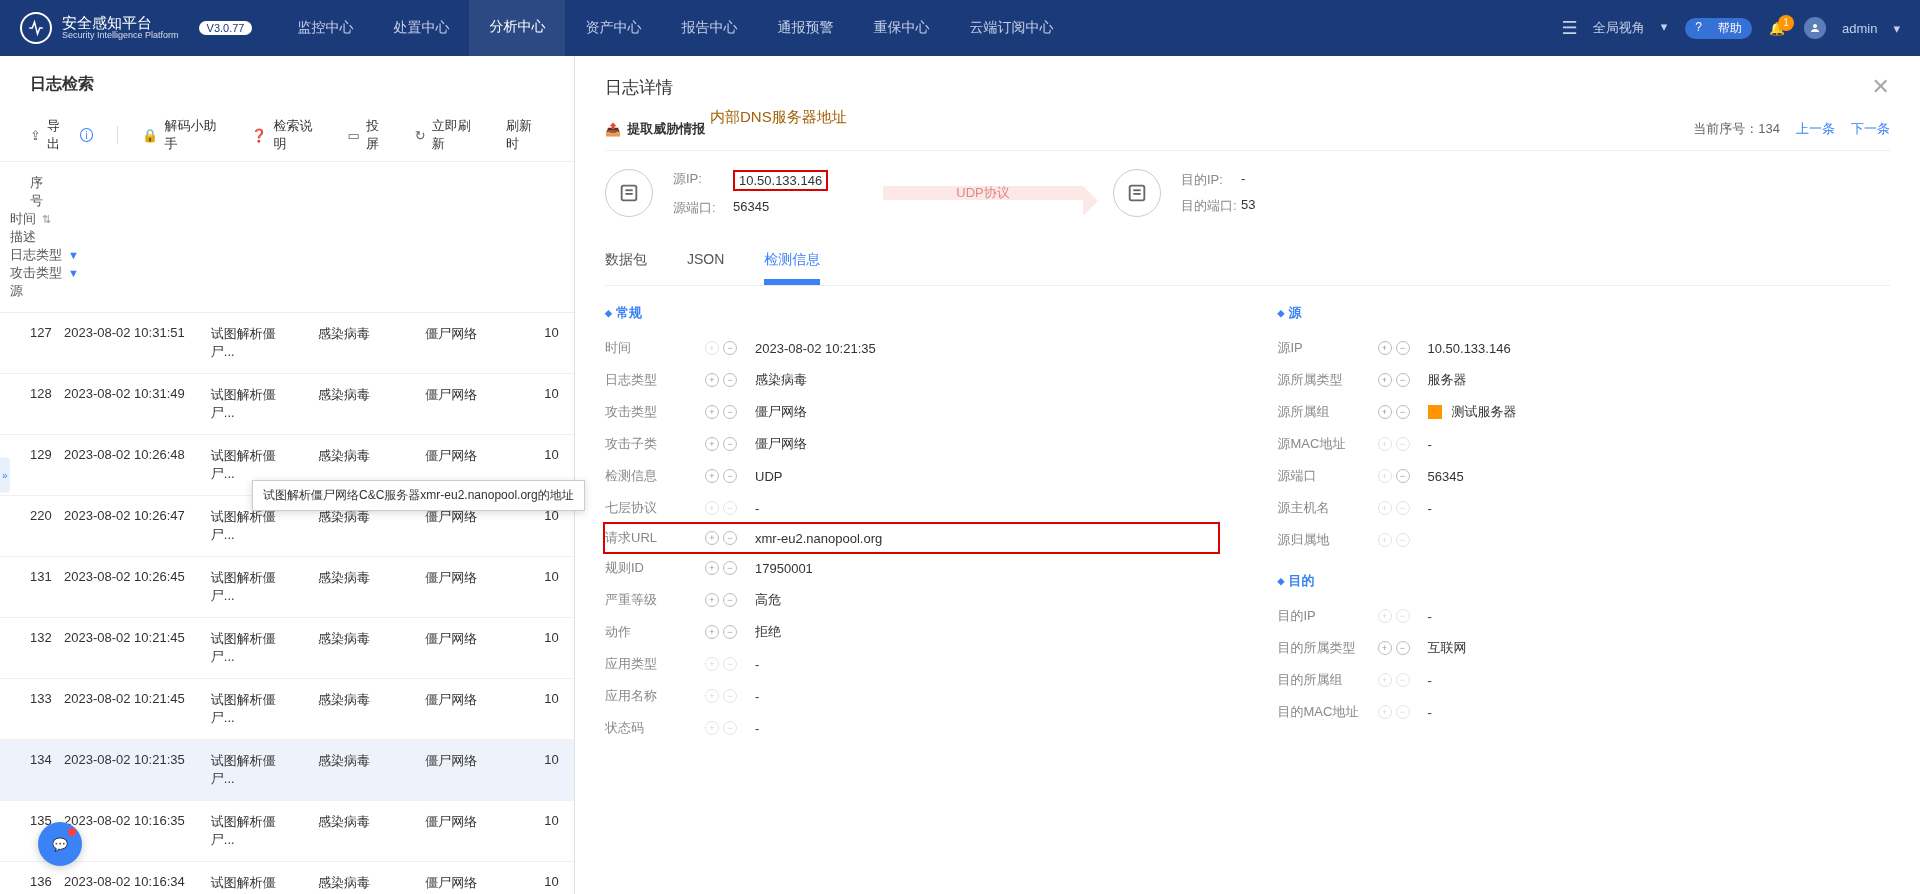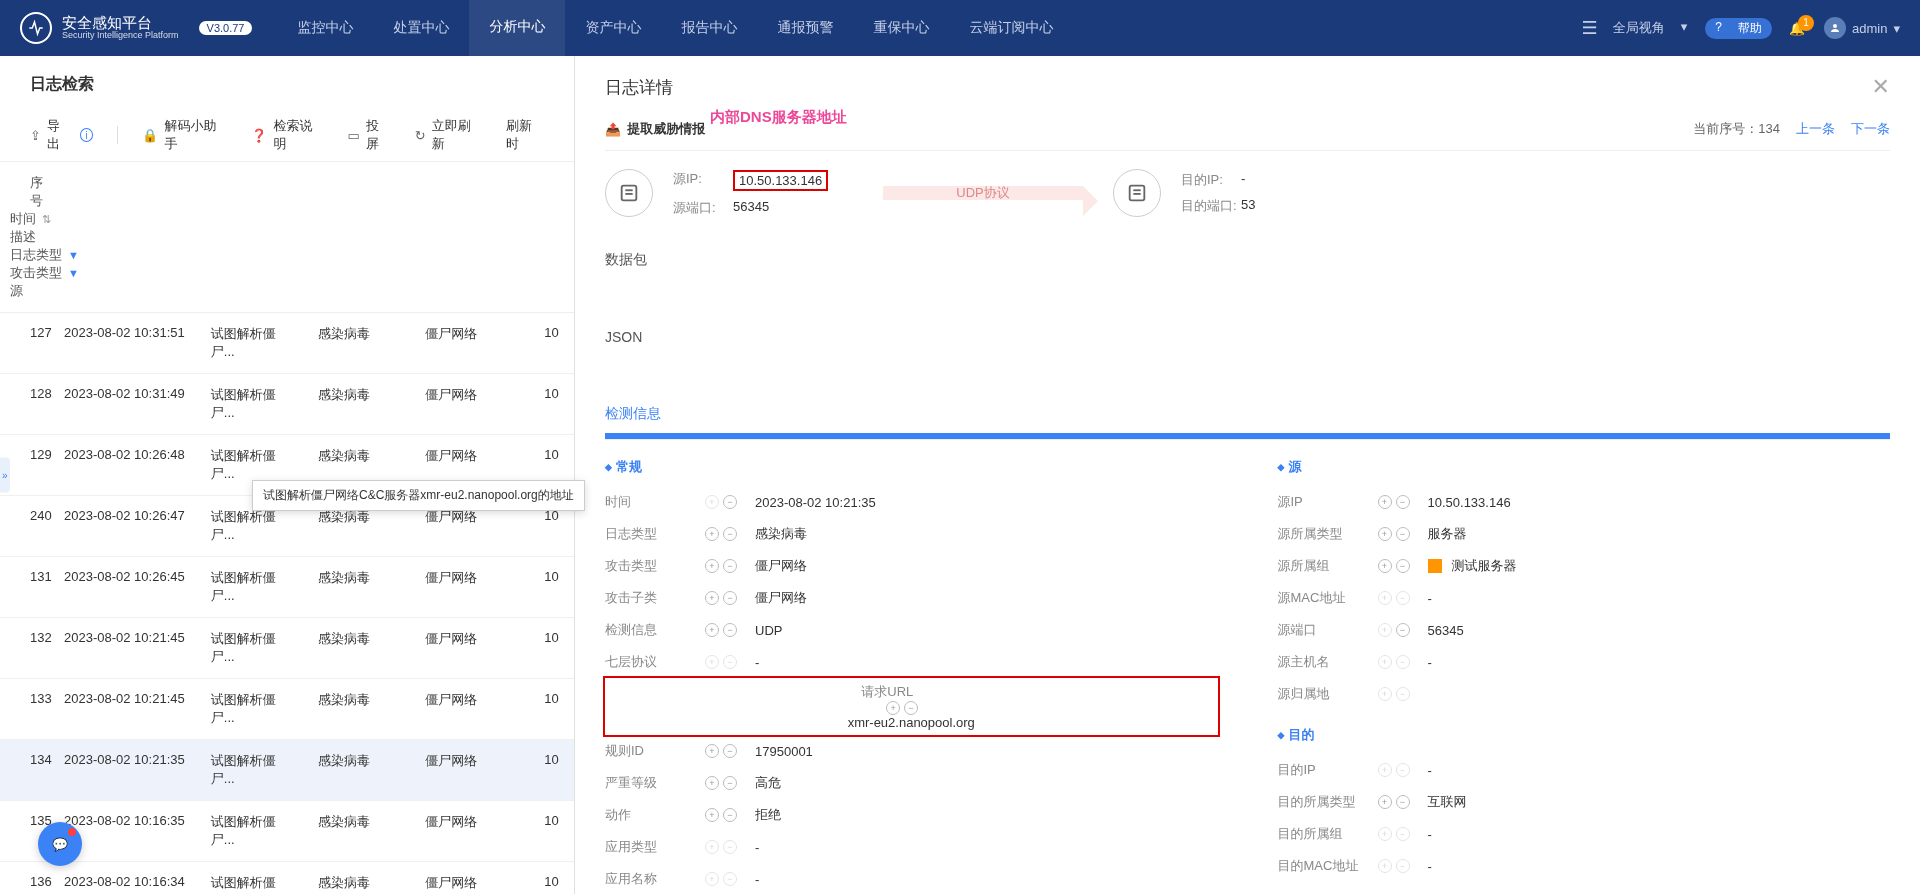--- a/index.html
+++ b/index.html
@@ -14,21 +14,21 @@
 .version-badge { background: #fff; color: #1b3a7a; border-radius: 10px; padding: 1px 8px; font-size: 11px; margin-right: 25px; }
 .nav { display: flex; gap: 0; flex: 1; }
 .nav-item { color: #c5d0e8; padding: 0 20px; height: 68px; display: flex; align-items: center; cursor: pointer; font-size: 14px; }
 .nav-item.active { color: #fff; background: rgba(255,255,255,0.08); border-bottom: 3px solid #000000; }
 .hamburger { color: #c5d0e8; font-size: 18px; cursor: pointer; padding: 0 15px; }
 .header-right { display: flex; align-items: center; gap: 18px; }
 .header-right-item { color: #c5d0e8; cursor: pointer; display: flex; align-items: flex-start; gap: 16px; }
 .help-badge { background: #3671d6; border-radius: 12px; padding: 2px 10px; font-size: 12px; color:#fff; }
 .bell { position: relative; }
 .bell-count { position: absolute; top: -6px; right: -8px; background: #ff9500; color: #fff; border-radius: 50%; width: 16px; height: 16px; font-size: 10px; display: flex; align-items: center; justify-content: center; }
-.user { display: flex; align-items: center; gap: 6px; }
+.user { display: flex; align-items: center; gap: 16px; }
 .avatar { width: 22px; height: 22px; border-radius: 50%; background: #5a7fb8; display: flex; align-items: center; justify-content: center; }
 
 .main { display: flex; height: calc(100vh - 56px); position:relative; }
 .left-panel { flex: 0 0 575px; border-right: 1px solid #e0e0e0; overflow: hidden; background:#fff; }
 .page-title { font-size: 16px; font-weight: bold; padding: 18px 30px 14px; }
 .toolbar { display: flex; align-items: center; padding: 8px 30px; border-bottom: 1px solid #eee; gap: 24px; }
 .tool-btn { display: flex; align-items: center; gap: 6px; cursor: pointer; font-size: 13px; color: #333; }
 .tool-sep { width: 1px; height: 18px; background: #ddd; }
 .tool-icon { color: #666; }
 .info-circle { display:inline-flex; width:14px;height:14px;border:1px solid #3b82f6;border-radius:50%;align-items:center;justify-content:center;color:#3b82f6;font-size:10px;margin-left:2px; }
@@ -49,49 +49,49 @@
 .table-row.selected { background: #eef3fb; }
 .expand-handle { position:absolute; left:0; top:50%; background:#e8f0fb; color:#3b82f6; font-size:10px; padding:12px 2px; border-radius:0 4px 4px 0; cursor:pointer; transform:translateY(-50%); }
 .tooltip { position: absolute; left: 252px; top: 424px; background: #fff; border: 1px solid #ccc; box-shadow: 0 2px 8px rgba(0,0,0,0.15); padding: 6px 10px; font-size: 12px; z-index: 100; }
 
 .right-panel { flex: 1; overflow-y: auto; padding: 0 30px 20px; position: relative; }
 .detail-header { display: flex; align-items: center; justify-content: space-between; padding: 18px 0 12px; }
 .detail-title { font-size: 17px; font-weight: normal; text-align: center; }
 .close-x { font-size: 22px; color: #aaa; cursor: pointer; }
 .detail-subbar { display: flex; justify-content: space-between; align-items: center; padding: 8px 0 12px; border-bottom: 1px solid #eee; }
 .extract-btn { display: flex; align-items: center; gap: 6px; cursor: pointer; font-weight: bold; }
-.annotation { color: #ec4899; font-weight: bold; font-size: 15px; position: absolute; left: 135px; top: 52px; }
+.annotation { color: #a16207; font-weight: normal; font-size: 15px; position: absolute; left: 135px; top: 52px; }
 .pager { display: flex; align-items: center; gap: 16px; }
 .pager-info { color: #666; }
 .pager-link { color: #3b82f6; cursor: pointer; }
 
 .flow-box { display: flex; align-items: center; gap: 20px; padding: 18px 0; }
 .flow-icon { width: 48px; height: 48px; border: 1px solid #ccc; border-radius: 50%; display: flex; align-items: center; justify-content: center; color: #666; }
 .flow-info { display: grid; grid-template-columns: 60px 120px; row-gap: 8px; font-size: 13px; }
 .flow-info .lbl { color: #888; }
 .flow-info .val { color: #333; }
 .red-box { border: 2px solid #d00; padding: 1px 4px; display: inline-block; }
 .arrow-box { flex: 1; background: #fde8e8; height: 14px; display: flex; align-items: center; justify-content: center; color: #d88; position: relative; margin: 0 10px; max-width:200px; }
 .arrow-box::after { content:''; position:absolute; right:-15px; top:0; border-left:15px solid #fde8e8; border-top:15px solid transparent; border-bottom:15px solid transparent; }
 
-.tabs { display: flex; gap: 40px; border-bottom: 1px solid #eee; margin-top: 6px; flex-direction: column; }
+.tabs { display: flex; gap: 40px; border-bottom: 1px solid #eee; margin-top: 6px; }
 .tab { padding: 10px 0; cursor: pointer; color: #555; font-size: 14px; }
 .tab.active { color: #3b82f6; border-bottom: 6px solid #3b82f6; }
 
 .detail-columns { display: flex; gap: 60px; padding-top: 18px; }
 .detail-col { flex: 1; }
 .section-title { color: #3b82f6; font-weight: bold; margin-bottom: 10px; display:flex; align-items:center; gap:4px; }
 .section-title::before { content:'◆'; font-size:9px; }
 .kv-row { display: flex; align-items: center; padding: 7px 0; }
 .kv-label { width: 100px; color: #888; }
 .kv-icons { width: 50px; color: #999; display:flex; gap:4px; }
 .kv-icons .ic { width:14px;height:14px;border:1px solid #bbb;border-radius:50%;display:flex;align-items:center;justify-content:center;font-size:9px;cursor:pointer; }
 .kv-icons .ic.off { opacity:0.4; }
 .kv-value { color: #333; display:flex; align-items:center; gap:6px; }
-.kv-row.highlight { border: 2px solid #d00; margin: -2px; padding: 5px 0; flex-direction: column; }
+.kv-row.highlight { border: 2px solid #d00; margin: -2px; padding: 5px 0; }
 .group-icon { width:14px;height:14px;background:#ff9500;display:inline-block; margin-right:4px; }
 
 .chat-bubble { position: fixed; left: 38px; bottom: 28px; width: 44px; height: 44px; background: #3b82f6; border-radius: 50%; display: flex; align-items: center; justify-content: center; color:#fff; box-shadow:0 2px 10px rgba(0,0,0,.2); }
 .chat-bubble .dot { position:absolute; top:6px; right:6px; width:8px;height:8px;background:#ff4040;border-radius:50%; }
 </style>
 </head>
 <body>
 
 <div class="header">
   <div class="logo-area">
@@ -209,21 +209,21 @@
           </div>
           <div class="table-row">
             <div class="col-seq">129</div>
             <div class="col-time">2023-08-02 10:26:48</div>
             <div class="col-desc">试图解析僵尸...</div>
             <div class="col-logtype">感染病毒</div>
             <div class="col-atktype">僵尸网络</div>
             <div class="col-src">10</div>
           </div>
           <div class="table-row">
-            <div class="col-seq">240</div>
+            <div class="col-seq">220</div>
             <div class="col-time">2023-08-02 10:26:47</div>
             <div class="col-desc">试图解析僵尸...</div>
             <div class="col-logtype">感染病毒</div>
             <div class="col-atktype">僵尸网络</div>
             <div class="col-src">10</div>
           </div>
           <div class="table-row">
             <div class="col-seq">131</div>
             <div class="col-time">2023-08-02 10:26:45</div>
             <div class="col-desc">试图解析僵尸...</div>

